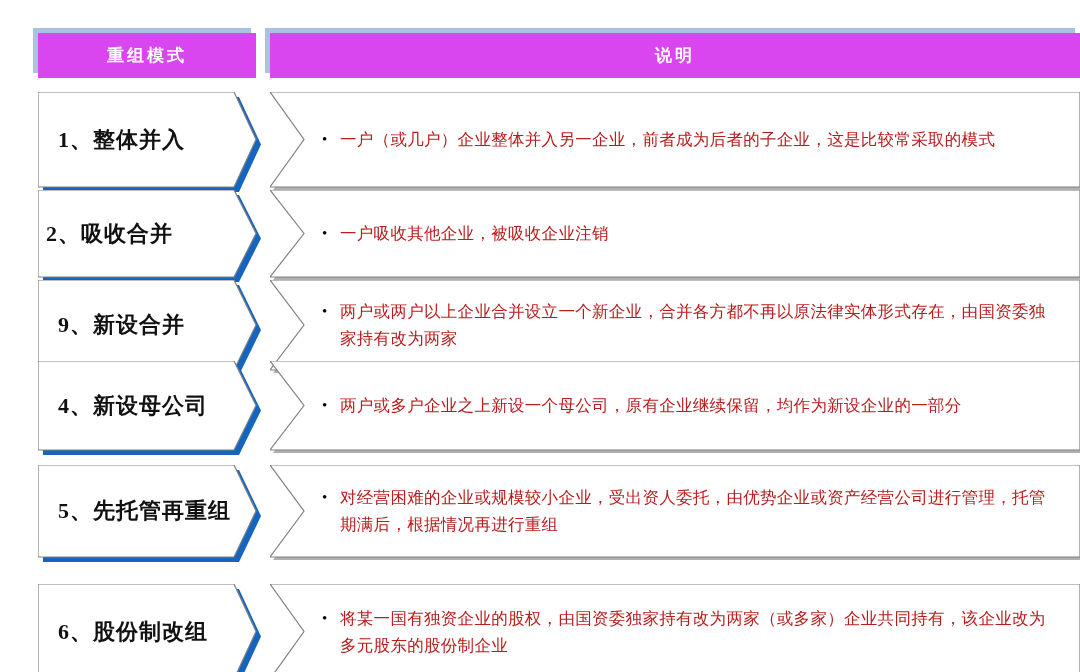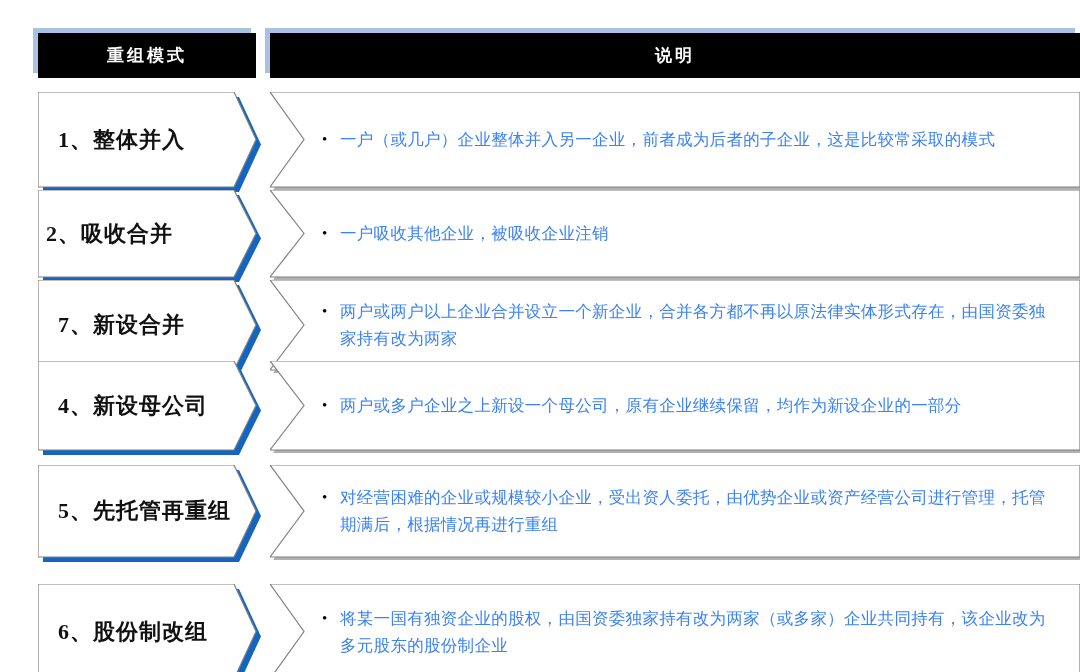--- a/index.html
+++ b/index.html
@@ -22,21 +22,21 @@
   }
   .hdr-shadow {
     position: absolute;
     height: 45px;
     background: #a9c2e2;
     box-sizing: border-box;
   }
   .hdr-face {
     position: absolute;
     height: 45px;
-    background: #000000;
+    background: #d946ef;
     box-sizing: border-box;
     display: flex;
     align-items: center;
     justify-content: center;
     color: #ffffff;
     font-size: 17px;
     font-weight: bold;
     letter-spacing: 3px;
     font-family: "Liberation Serif", "DejaVu Serif", serif;
   }
@@ -113,21 +113,21 @@
     line-height: 27px;
     color: #000;
     text-align: left;
     padding-left: 2px;
     box-sizing: border-box;
   }
   .bullet-txt {
     flex: 1 1 auto;
     font-size: 16.5px;
     line-height: 27px;
-    color: #3b82f6;
+    color: #b91c1c;
     letter-spacing: 0.3px;
     font-family: "Liberation Serif", "DejaVu Serif", serif;
   }
 </style>
 </head>
 <body>
 
 <div id="board">
 
   <div id="hdr-left-shadow" class="hdr-shadow"></div>
@@ -178,21 +178,21 @@
             </div>
           </div>
         </div>
       </div>
       <div class="row" style="top: 280px; height: 90px;">
         <div class="lbl-wrap" style="height: 90px;">
           <svg class="lbl-svg" width="226" height="100">
             <polygon points="5,5 201,5 223,50 201,95 5,95" fill="#1565c0"></polygon>
             <polygon points="0,0 196,0 218,45 196,90 0,90" fill="#ffffff" stroke="#808080" stroke-width="1.2"></polygon>
           </svg>
-          <div class="lbl-text" style="height: 90px;">7、新设合并</div>
+          <div class="lbl-text" style="height: 90px;">9、新设合并</div>
         </div>
         <div class="desc-wrap" style="height: 90px;">
           <svg class="desc-svg" width="816" height="98">
             <polygon points="3,3 813,3 813,93 3,93 37,48" fill="#b0b0b0"></polygon>
             <polygon points="0,0 810,0 810,90 0,90 34,45" fill="#ffffff" stroke="#808080" stroke-width="1.2"></polygon>
           </svg>
           <div class="desc-inner" style="height: 90px;">
             <div class="bullet-line">
               <span class="bullet-dot">•</span>
               <span class="bullet-txt">两户或两户以上企业合并设立一个新企业，合并各方都不再以原法律实体形式存在，由国资委独家持有改为两家</span>

